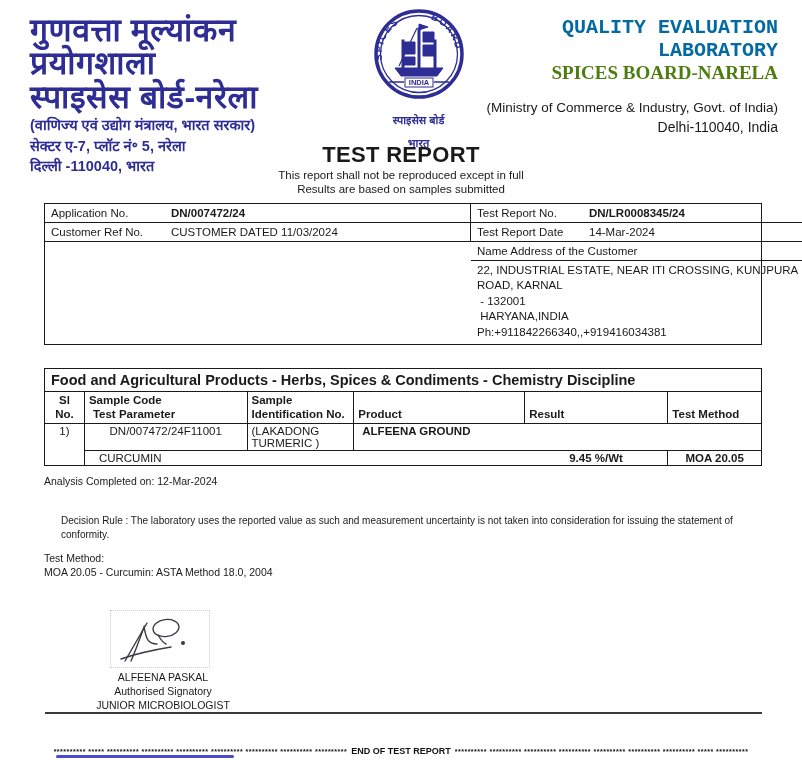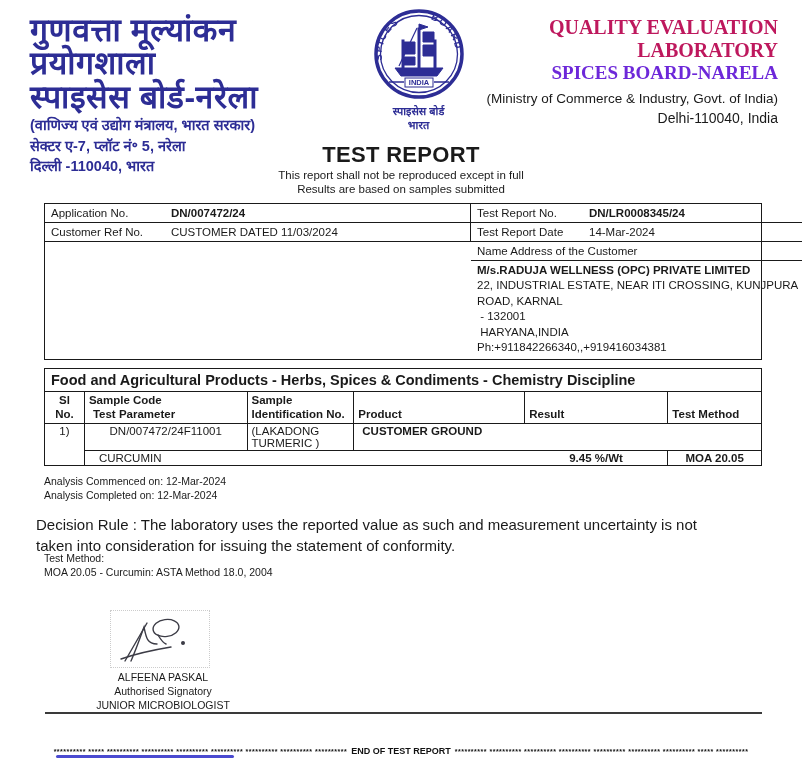--- a/index.html
+++ b/index.html
@@ -5,25 +5,25 @@
   * { margin:0; padding:0; box-sizing:border-box; }
   html,body { width:802px; height:760px; background:#ffffff; overflow:hidden;
     font-family:"Liberation Sans", sans-serif; color:#1a1a1a; }
   .abs { position:absolute; }
 
   
   .hdr-left { left:30px; top:14px; width:330px; color:#2d2d95; }
   .hdr-left .big { font-size:32px; font-weight:bold; line-height:1.04; letter-spacing:0.5px; }
   .hdr-left .small { font-size:14.5px; font-weight:bold; line-height:1.3; margin-top:2px; }
   .hdr-logo { left:366px; top:8px; width:105px; text-align:center; }
-  .hdr-logo .logo-hindi { color:#2d2d95; font-size:11px; font-weight:bold; line-height:1.15; margin-top:1px; }
+  .hdr-logo .logo-hindi { color:#2d2d95; font-size:11px; font-weight:bold; line-height:1.15; margin-top:10px; }
   .hdr-right { left:450px; top:16px; width:328px; text-align:right; }
-  .hdr-right .t1 { font-family:Liberation Serif, serif; font-weight:bold; color:#be185d; font-size:20px; line-height:1.15; }
-  .hdr-right .t2 { font-family:"Liberation Serif", serif; font-weight:bold; color:#6d28d9; font-size:19px; line-height:1.2; }
-  .hdr-right .t3 { font-size:13.5px; margin-top:6px; }
+  .hdr-right .t1 { font-family:Liberation Mono, monospace; font-weight:bold; color:#0369a1; font-size:20px; line-height:1.15; }
+  .hdr-right .t2 { font-family:"Liberation Serif", serif; font-weight:bold; color:#4d7c0f; font-size:19px; line-height:1.2; }
+  .hdr-right .t3 { font-size:13.5px; margin-top:15px; }
   .hdr-right .t4 { font-size:14px; margin-top:6px; }
   .hdr-right .t5 { font-size:14px; margin-top:4px; }
 
   
   .title-block { left:0; top:142px; width:802px; text-align:center; }
   .title-main { font-size:22px; font-weight:bold; letter-spacing:0.3px; }
   .title-sub { font-size:11.5px; line-height:1.25; }
 
   
   .info-table { left:44px; top:203px; width:718px; border:1.6px solid #1a1a1a;
@@ -47,21 +47,21 @@
   td.no-r { border-right:none !important; }
   td.no-l { border-left:none !important; }
   .cell-center { text-align:center; }
   .prod-cell { font-weight:bold; padding-left:8px !important; }
   .param-cell { padding-left:14px !important; }
   .result-val { font-weight:bold; text-align:center; }
   .method-val { font-weight:bold;text-align:center; }
 
   
   .notes { left:44px; font-size:10.5px; line-height:1.32; }
-  .decision { left:36px; width:700px; font-size:15px; line-height:1.4; }
+  .decision { left:61px; width:700px; font-size:10px; line-height:1.4; }
 
   
   .sig-box { left:110px; top:610px; width:100px; height:58px; border:1px dotted #cccccc; }
   .sig-text { left:48px; top:671px; width:230px; text-align:center; font-size:10.5px; line-height:1.32; }
 
   .page-rule { left:45px; top:712px; width:717px; height:0; border-top:2px solid #3a3a3a; }
 
   
   .footer { left:0; top:740px; width:802px; text-align:center; white-space:nowrap; }
   .footer .stars { font-size:7px; font-weight:bold; letter-spacing:0.5px; color:#111; }
@@ -143,21 +143,20 @@
     <span class="lbl-app">Customer Ref No.</span><span>CUSTOMER DATED 11/03/2024</span>
   </div>
   <div class="ic b-b">
     <span class="lbl-trn">Test Report Date</span><span>14-Mar-2024</span>
   </div>
   <div class="ic b-r b-b">
     <span>Name Address of the Customer</span>
   </div>
   <div class="right-merged"></div>
   <div class="addr-cell b-r">
-    <span class="addr-line bold">M/s.RADUJA WELLNESS (OPC) PRIVATE LIMITED</span>
     <span class="addr-line">22, INDUSTRIAL ESTATE, NEAR ITI CROSSING, KUNJPURA</span>
     <span class="addr-line">ROAD, KARNAL</span>
     <span class="addr-line"> - 132001</span>
     <span class="addr-line"> HARYANA,INDIA</span>
     <span class="addr-line">Ph:+911842266340,,+919416034381</span>
   </div>
 </div>
 
 <table class="abs res-table">
   <tbody>
@@ -181,32 +180,31 @@
     <td class="hdr vbot" style="width:144px">Result</td>
     <td class="hdr vbot" style="width:94px">Test Method</td>
   </tr>
   <tr>
     <td rowspan="2" class="cell-center">1)</td>
     <td class="cell-center">DN/007472/24F11001</td>
     <td>
       <div>(LAKADONG</div>
       <div>TURMERIC )</div>
     </td>
-    <td colspan="3" class="prod-cell">CUSTOMER GROUND</td>
+    <td colspan="3" class="prod-cell">ALFEENA GROUND</td>
   </tr>
   <tr>
     <td colspan="3" class="param-cell no-r">CURCUMIN</td>
     <td class="result-val no-l">9.45 %/Wt</td>
     <td class="method-val">MOA 20.05</td>
   </tr>
 </tbody>
   </table>
 
 <div class="abs notes" style="top:475px">
-  <div>Analysis Commenced on: 12-Mar-2024</div>
   <div>Analysis Completed on: 12-Mar-2024</div>
 </div>
 
 <div class="abs decision" style="top:514px">Decision Rule : The laboratory uses the reported value as such and measurement uncertainty is not taken into consideration for issuing the statement of conformity.</div>
 
 <div class="abs notes" style="top:552px">
   <div>Test Method:</div>
   <div>MOA 20.05 - Curcumin: ASTA Method 18.0, 2004</div>
 </div>
 

